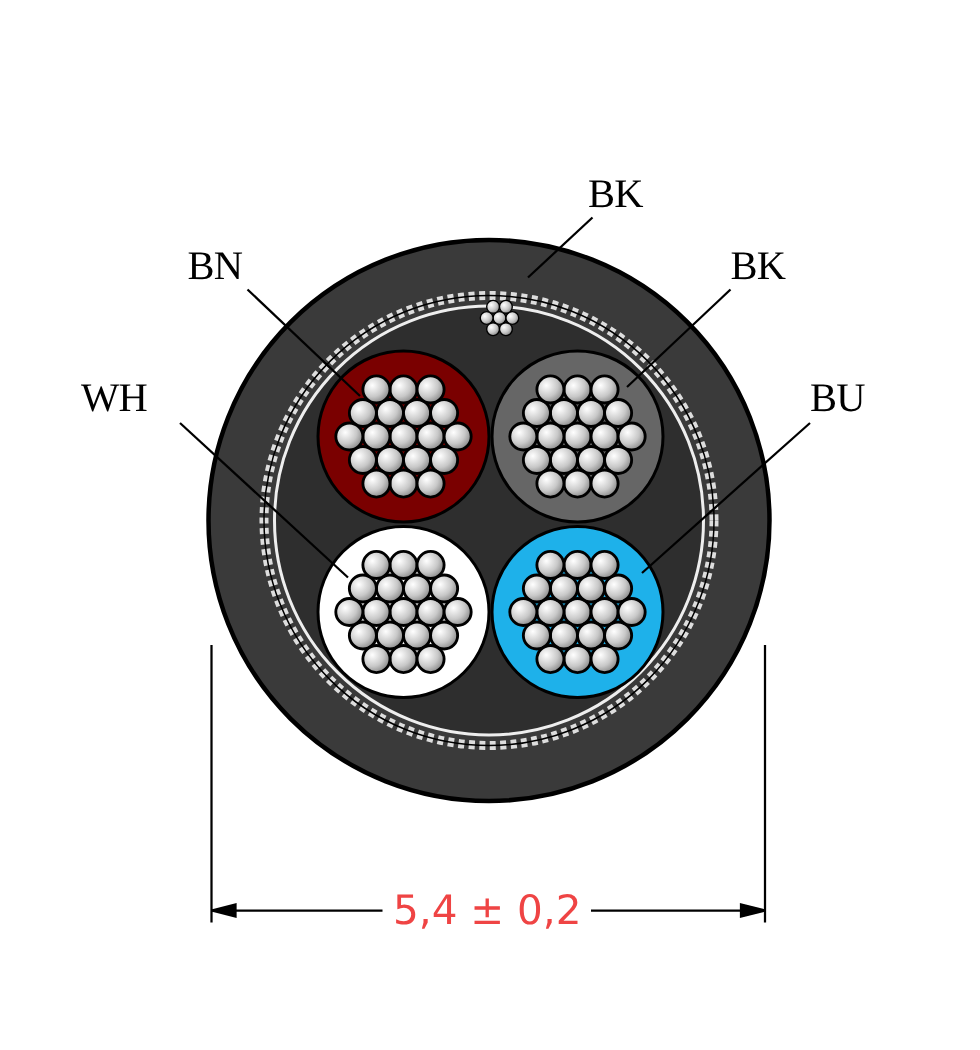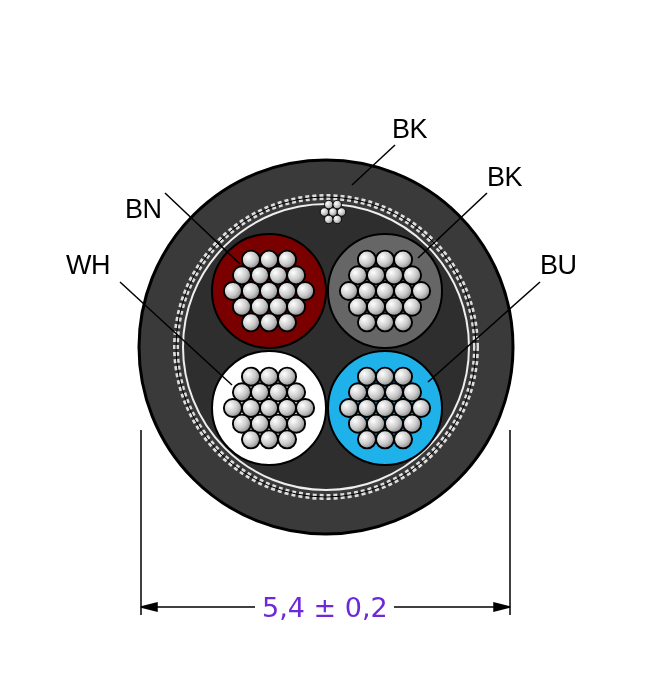--- a/index.html
+++ b/index.html
@@ -1,19 +1,19 @@
 <!DOCTYPE html>
 <html><head>
 <meta charset="utf-8">
 <style>
   html,body{margin:0;padding:0;background:#ffffff;}
   .canvas{position:relative;width:653px;height:700px;background:#fff;overflow:hidden;}
   svg{position:absolute;left:0;top:0;}
-  .lbl{position:absolute;font-family:Liberation Sans, sans-serif;font-size:27px;color:#000;line-height:1;letter-spacing:-0.5px;}
-  .dim{position:absolute;font-family:"DejaVu Sans",sans-serif;font-size:27px;color:#6d28d9;line-height:1;background:#fff;padding:0 6px;}
+  .lbl{position:absolute;font-family:Liberation Serif, serif;font-size:27px;color:#000;line-height:1;letter-spacing:-0.5px;}
+  .dim{position:absolute;font-family:"DejaVu Sans",sans-serif;font-size:27px;color:#ef4444;line-height:1;background:#fff;padding:0 6px;}
 </style>
 </head>
 <body>
 
 <div class="canvas">
   <svg width="653" height="700" viewBox="0 0 653 700">
     <defs>
       <radialGradient id="wire" cx="35%" cy="35%" r="70%">
         <stop offset="0%" stop-color="#ffffff"></stop>
         <stop offset="60%" stop-color="#c8c8c8"></stop>
@@ -91,18 +91,18 @@
       <line x1="141" y1="430" x2="141" y2="615"></line>
       <line x1="510" y1="430" x2="510" y2="615"></line>
       <line x1="141" y1="607" x2="255" y2="607"></line>
       <line x1="392" y1="607" x2="510" y2="607"></line>
       <polygon points="141,607 157,603 157,611" fill="#000"></polygon>
       <polygon points="510,607 494,603 494,611" fill="#000"></polygon>
     </g>
   </svg>
 
   <span class="lbl" style="left:392px;top:116px;">BK</span>
-  <span class="lbl" style="left:125px;top:164px;margin-top:32px;">BN</span>
+  <span class="lbl" style="left:125px;top:164px;">BN</span>
   <span class="lbl" style="left:487px;top:164px;">BK</span>
-  <span class="lbl" style="left:66px;top:252px;">WH</span>
+  <span class="lbl" style="left:54px;top:252px;">WH</span>
   <span class="lbl" style="left:540px;top:252px;text-align:right;">BU</span>
   <span class="dim" style="left:256px;top:594px;">5,4 ± 0,2</span>
 </div>
 
 </body></html>

